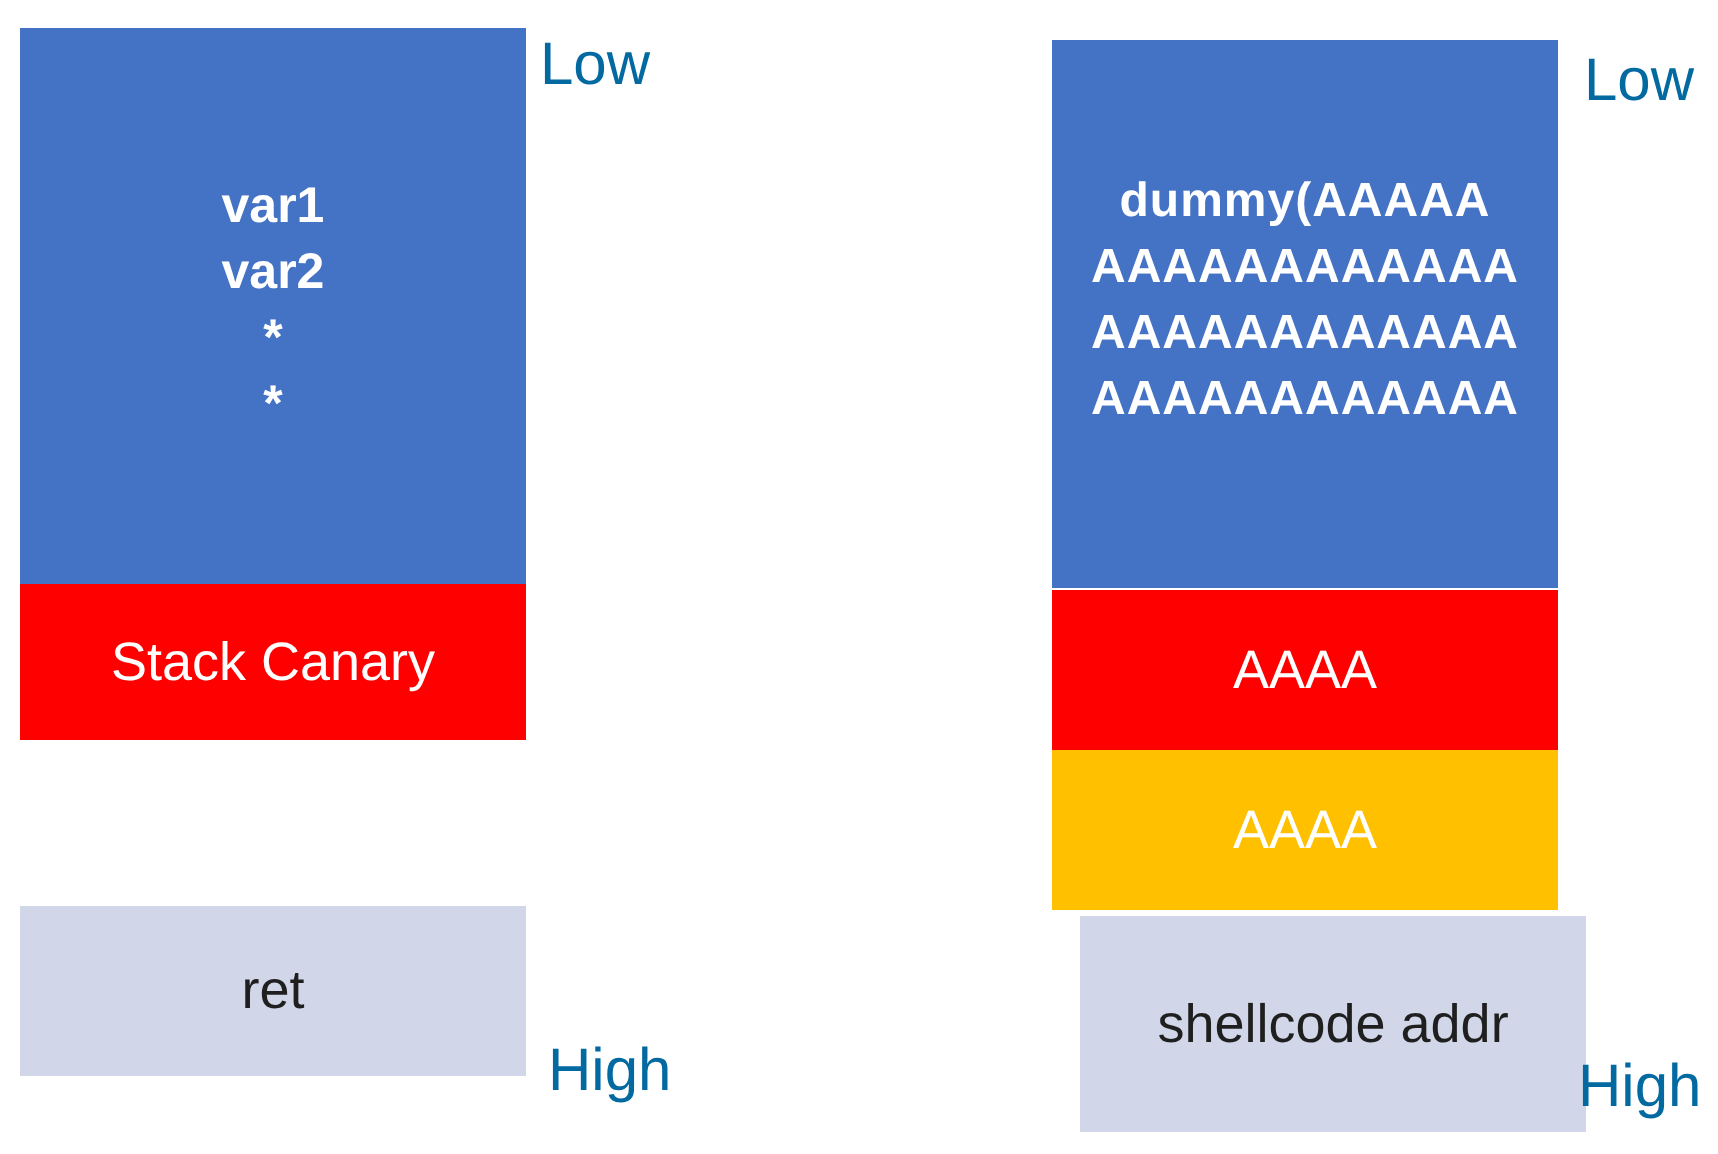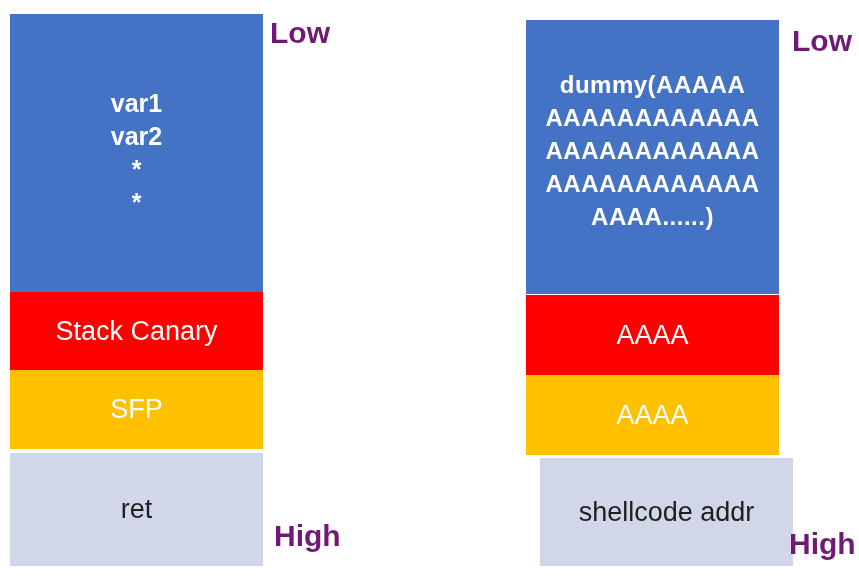--- a/index.html
+++ b/index.html
@@ -46,31 +46,31 @@
     color: #ffffff;
     font-size: 27px;
   }
   .ret-block {
     background: var(--lavender, #D1D7E8);
     color: #1f1f1f;
     font-size: 27px;
   }
   .mem-label {
     position: absolute;
-    color: #701a75;
+    color: #0369a1;
     font-size: 30px;
-    font-weight: bold;
+    font-weight: normal;
     white-space: nowrap;
   }
 
   
   .left.buffer-block  { left: 10px; top: 14px;  height: 278px; padding-bottom: 0; }
   .left.canary-block  { left: 10px; top: 292px; height: 78px; text-align: right; }
   .left.sfp-block     { left: 10px; top: 370px; height: 79px; }
-  .left.ret-block     { left: 10px; top: 453px; height: 113px; }
+  .left.ret-block     { left: 10px; top: 453px; height: 85px; }
 
   
   .right.buffer-block { left: 526px; top: 20px;  height: 274px; padding-bottom: 14px; }
   .right.canary-block { left: 526px; top: 295px; height: 80px; }
   .right.sfp-block    { left: 526px; top: 375px; height: 80px; }
   .right.ret-block    { left: 526px; top: 458px; height: 108px; margin-left: 14px; }
 
   
   #left-low   { left: 270px; top: 16px; }
   #left-high  { left: 274px; top: 519px; }
@@ -82,31 +82,29 @@
 
 <div id="canvas">
 
   <div class="block buffer-block left">
     <div class="buffer-line">var1</div>
     <div class="buffer-line">var2</div>
     <div class="buffer-line">*</div>
     <div class="buffer-line">*</div>
   </div>
   <div class="block canary-block left">Stack Canary</div>
-  <div class="block sfp-block left">SFP</div>
   <div class="block ret-block left">ret</div>
   <div class="mem-label" id="left-low">Low</div>
   <div class="mem-label" id="left-high">High</div>
 
   <div class="block buffer-block right">
     <div class="buffer-line">dummy(AAAAA</div>
     <div class="buffer-line">AAAAAAAAAAAA</div>
     <div class="buffer-line">AAAAAAAAAAAA</div>
     <div class="buffer-line">AAAAAAAAAAAA</div>
-    <div class="buffer-line">AAAA......)</div>
   </div>
   <div class="block canary-block right">AAAA</div>
   <div class="block sfp-block right">AAAA</div>
   <div class="block ret-block right">shellcode addr</div>
   <div class="mem-label" id="right-low">Low</div>
   <div class="mem-label" id="right-high">High</div>
 
 </div>
 
 </body></html>

